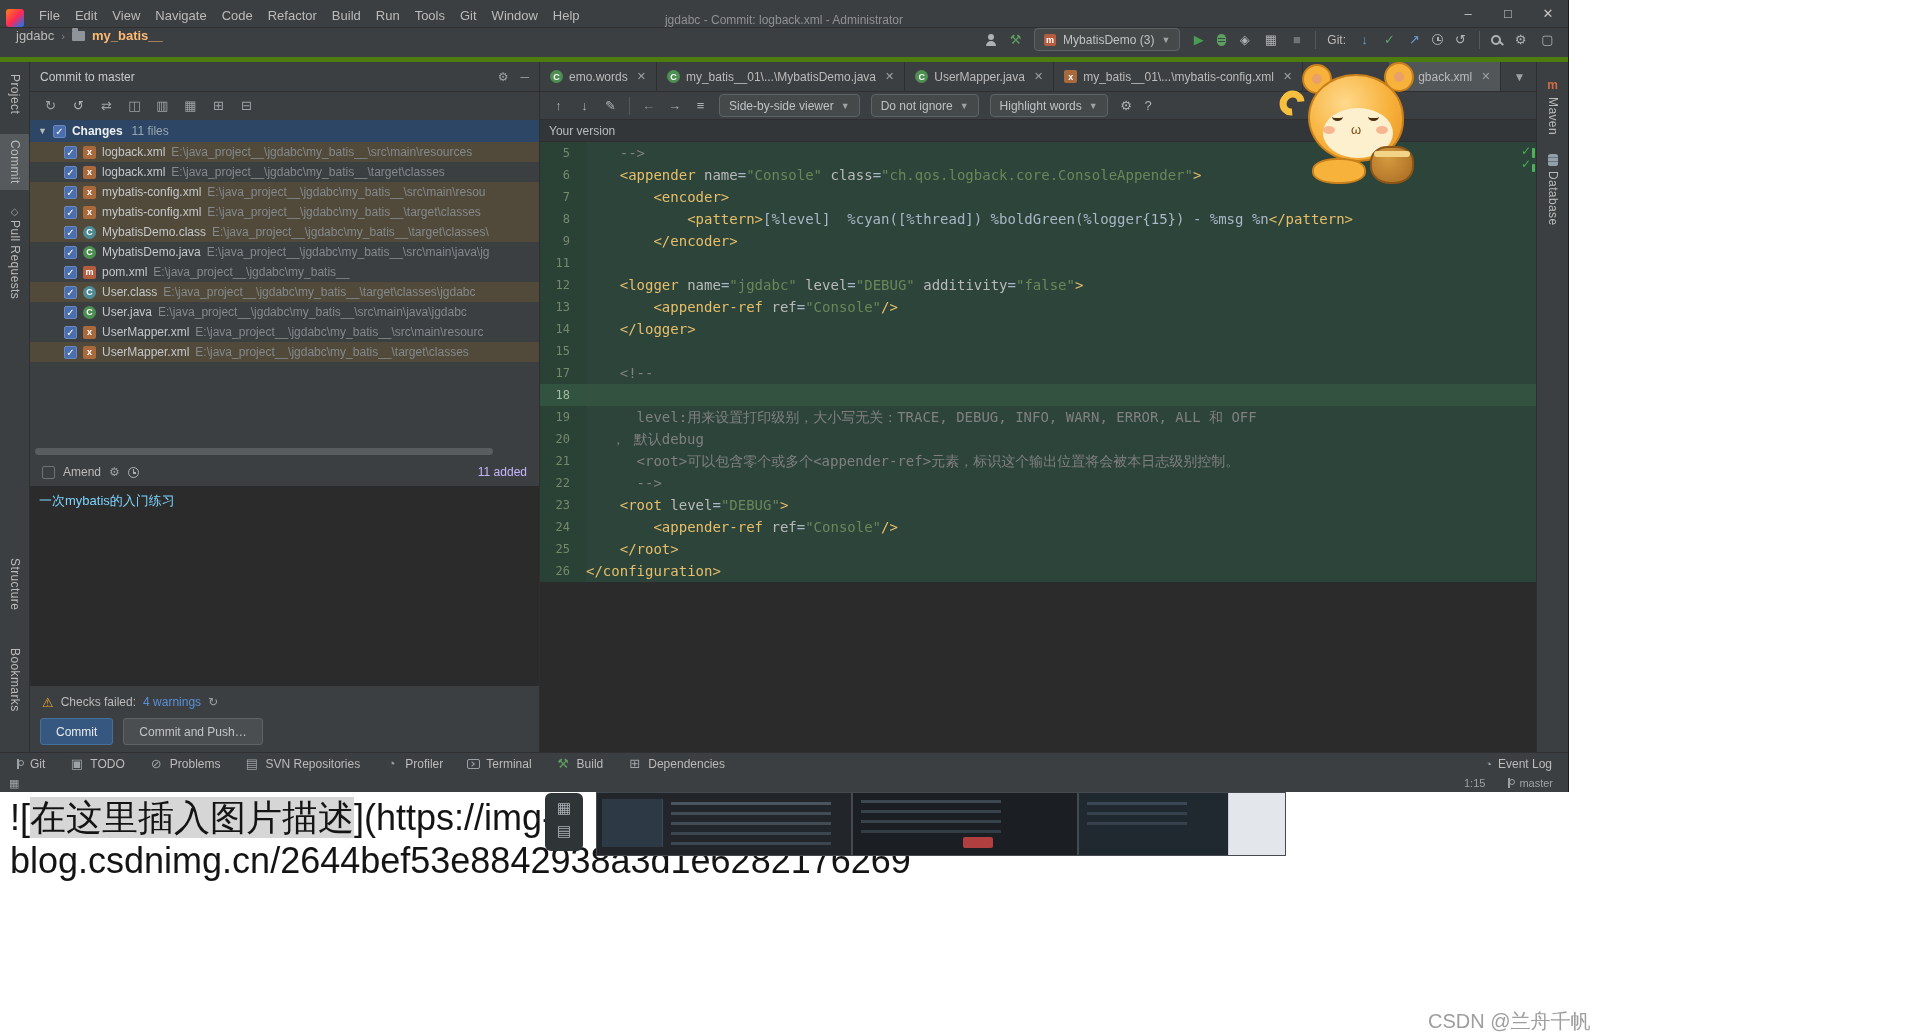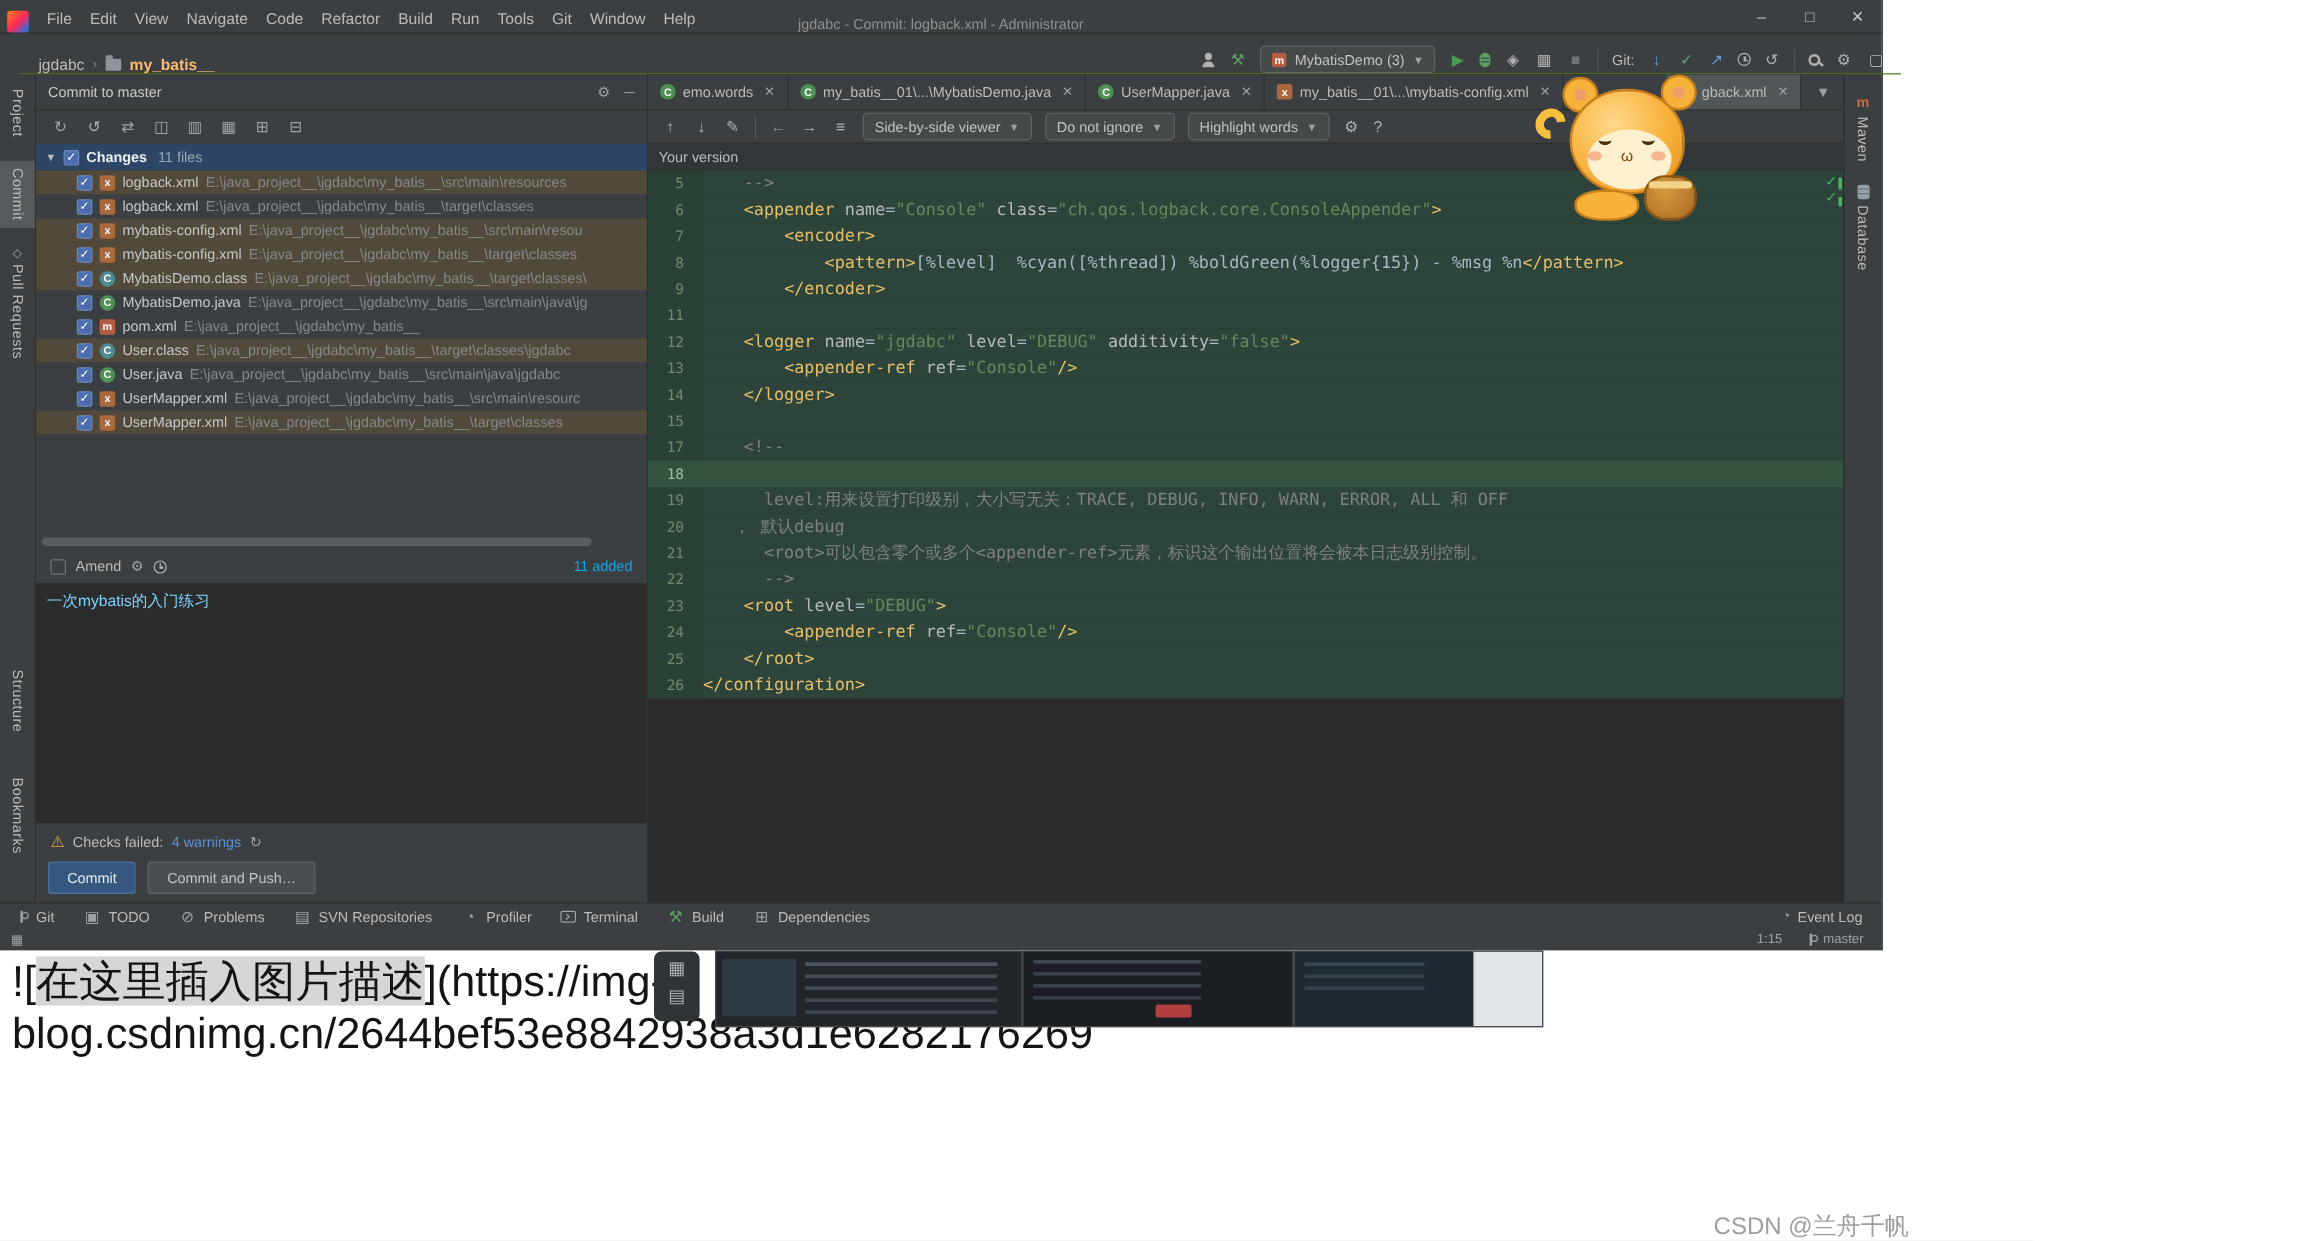--- a/index.html
+++ b/index.html
@@ -10,21 +10,21 @@
   .ide{position:absolute;left:0;top:0;width:1568px;height:792px;background:#3c3f41;color:#bbb;font-size:12px;outline:1px solid #1b1b1b}
 
   .titlebar{position:absolute;left:0;top:0;width:100%;height:28px;display:flex;align-items:flex-end;border-bottom:1px solid #2f2f2f}
   .logo{width:18px;height:18px;margin:0 8px 0 6px;border-radius:3px;background:linear-gradient(135deg,#fc801d 0%,#fe2857 52%,#007eff 100%);flex:none}
   .menubar{display:flex;gap:1px;z-index:2}
   .menubar span{padding:4px 7px;font-size:13px;color:#bbbbbb;cursor:default}
   .wintitle{position:absolute;left:0;right:0;text-align:center;color:#8f9193;font-size:12px;pointer-events:none}
   .winbtns{margin-left:auto;display:flex;height:100%;z-index:2}
   .winbtns span{width:40px;display:flex;align-items:center;justify-content:center;color:#c5c5c5;font-size:13px}
 
-  .toolbar2{position:absolute;left:16px;top:28px;width:100%;height:34px;border-bottom:1px solid #4d7c0f;display:flex;align-items:flex-end}
+  .toolbar2{position:absolute;left:0;top:28px;width:100%;height:34px;border-bottom:5px solid #4d7c0f;display:flex;align-items:flex-start}
   .crumbs{display:flex;align-items:center;padding-left:16px;gap:7px;font-size:13px}
   .crumb-sep{color:#7f8386;font-size:11px}
   .folder-ico{width:13px;height:10px;background:#8e9499;border-radius:1px;position:relative}
   .folder-ico::before{content:"";position:absolute;left:0;top:-3px;width:6px;height:3px;background:#8e9499;border-radius:1px 1px 0 0}
   .crumb-b{color:#fdba74;font-weight:bold}
   .tb-right{margin-left:auto;display:flex;align-items:center;gap:11px;padding-right:13px}
   .tb-ico{min-width:15px;text-align:center;font-size:13px;line-height:15px;color:#afb1b3;display:inline-flex;align-items:center;justify-content:center}
   .combo{display:flex;align-items:center;gap:7px;background:#45494a;border:1px solid #5e6366;border-radius:4px;height:23px;padding:0 9px;font-size:12px;color:#c0c2c4}
   .combo .chev{font-size:9px;color:#9da2a6}
   .sep-v{width:1px;height:18px;background:#55595b}
@@ -57,21 +57,21 @@
   .file-row.hl{background:#514a3a}
   .f-name{color:#c3c7ca}
   .f-path{color:#84898d}
   .badge{width:13px;height:13px;border-radius:2px;display:inline-flex;align-items:center;justify-content:center;font-size:9px;color:#fff;flex:none;font-weight:bold}
   .badge.xml{background:#a8693c}
   .badge.java{background:#4e8f52;border-radius:50%}
   .badge.class{background:#4f8a94;border-radius:50%}
   .badge.pom{background:#b55d3f}
   .cp-hscroll{position:absolute;left:5px;top:386px;width:458px;height:7px;border-radius:4px;background:#595d5f}
   .amend-row{position:absolute;left:0;top:398px;width:100%;height:24px;display:flex;align-items:center;gap:8px;padding:0 12px;color:#bbbbbb}
-  .amend-right{margin-left:auto;color:#0ea5e9}
+  .amend-right{margin-left:auto;color:#c4b5fd}
   .msg-box{position:absolute;left:0;top:424px;width:100%;height:200px;background:#2b2b2b;padding:6px 9px;color:#7dd3fc;font-size:13px}
   .checks-row{position:absolute;left:0;top:628px;width:100%;height:24px;display:flex;align-items:center;gap:7px;padding:0 12px}
   .warn-ico{color:#f0a732;font-size:13px}
   .link{color:#5a90d6;cursor:pointer}
   .btn-row{position:absolute;left:0;top:656px;width:100%;display:flex;gap:10px;padding:0 10px}
   .btn{height:27px;padding:0 15px;border-radius:3px;font-size:12px;display:inline-flex;align-items:center;cursor:pointer}
   .btn.primary{background:#365880;border:1px solid #477099;color:#e8eaec}
   .btn.secondary{background:#4a4e50;border:1px solid #5e6366;color:#c3c5c7}
 
   

